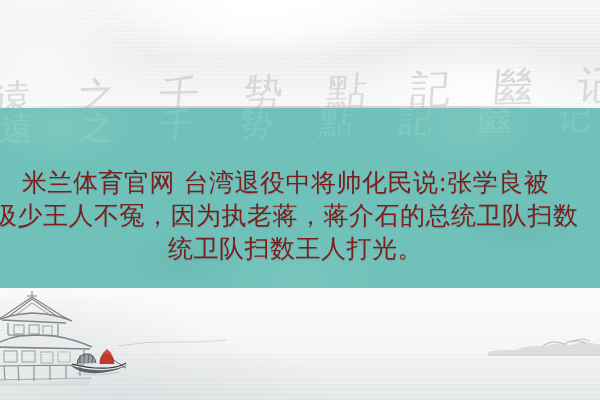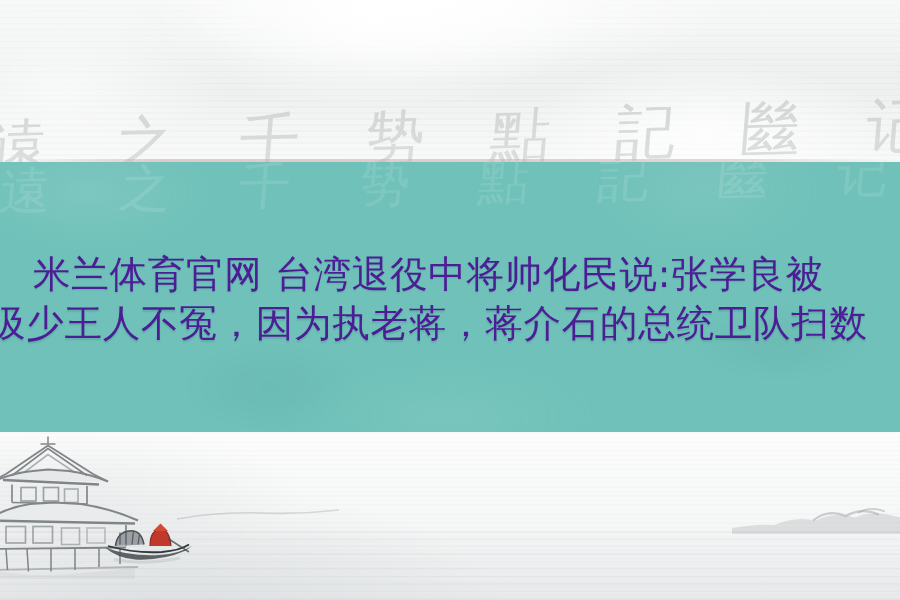--- a/index.html
+++ b/index.html
@@ -106,21 +106,21 @@
   }
 
   .caption {
     position: absolute;
     left: 0; top: 0;
     width: 600px;
     height: 180px;
   }
   .cap-line {
     position: absolute;
-    color: #4c1d95;
+    color: #7f1d1d;
     font-size: 25px;
     line-height: 25px;
     letter-spacing: 0.5px;
     white-space: nowrap;
     text-shadow: 0 1px 1px rgba(40,110,104,0.22);
     font-family: "DejaVu Sans", "Liberation Sans", sans-serif;
     font-weight: 400;
   }
   
   .cap-line-1 { left: 22px;  top: 62px; }
@@ -194,20 +194,21 @@
     <div class="calli-hairline"></div>
   </div>
 
   <div class="teal-band">
     <div class="teal-texture"></div>
     <div class="teal-ghost">遠  之  千  㔟  點  記  㡭  记  遠</div>
 
     <div class="caption">
       <div class="cap-line cap-line-1">米兰体育官网 台湾退役中将帅化民说:张学良被</div>
       <div class="cap-line cap-line-2">汲少王人不冤，因为执老蒋，蒋介石的总统卫队扫数</div>
+      <div class="cap-line cap-line-3">统卫队扫数王人打光。</div>
     </div>
   </div>
 
   <div class="mist-band">
     <div class="mist-bg"></div>
     <div class="water-sheen"></div>
 
     <svg class="far-shore" viewBox="0 0 120 26">
       <path d="M2 20 Q18 17 30 18 Q44 12 58 15 Q70 9 84 13 Q96 8 110 12 L120 14 L120 24 L2 24 Z" fill="#8b9195" opacity="0.45"></path>
       <path d="M56 15 Q66 7 78 12 Q88 6 100 11" stroke="#6f7579" stroke-width="1.4" fill="none" opacity="0.6"></path>

